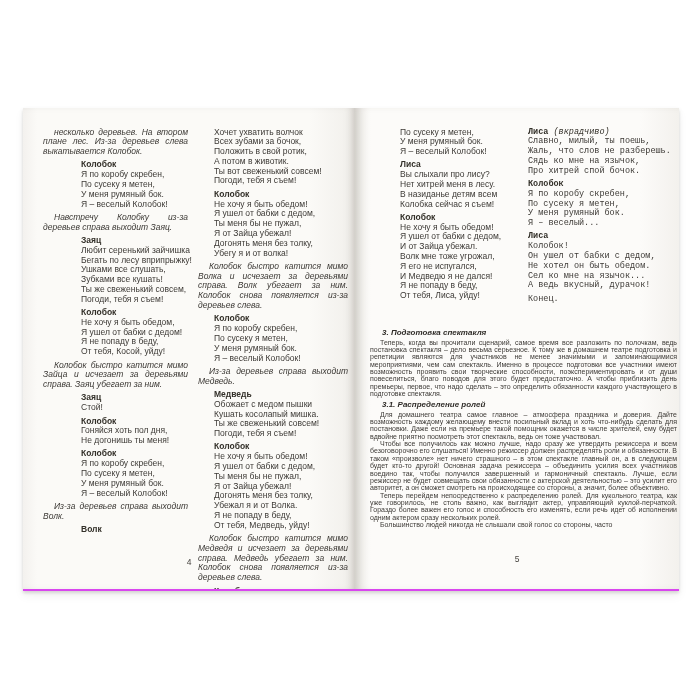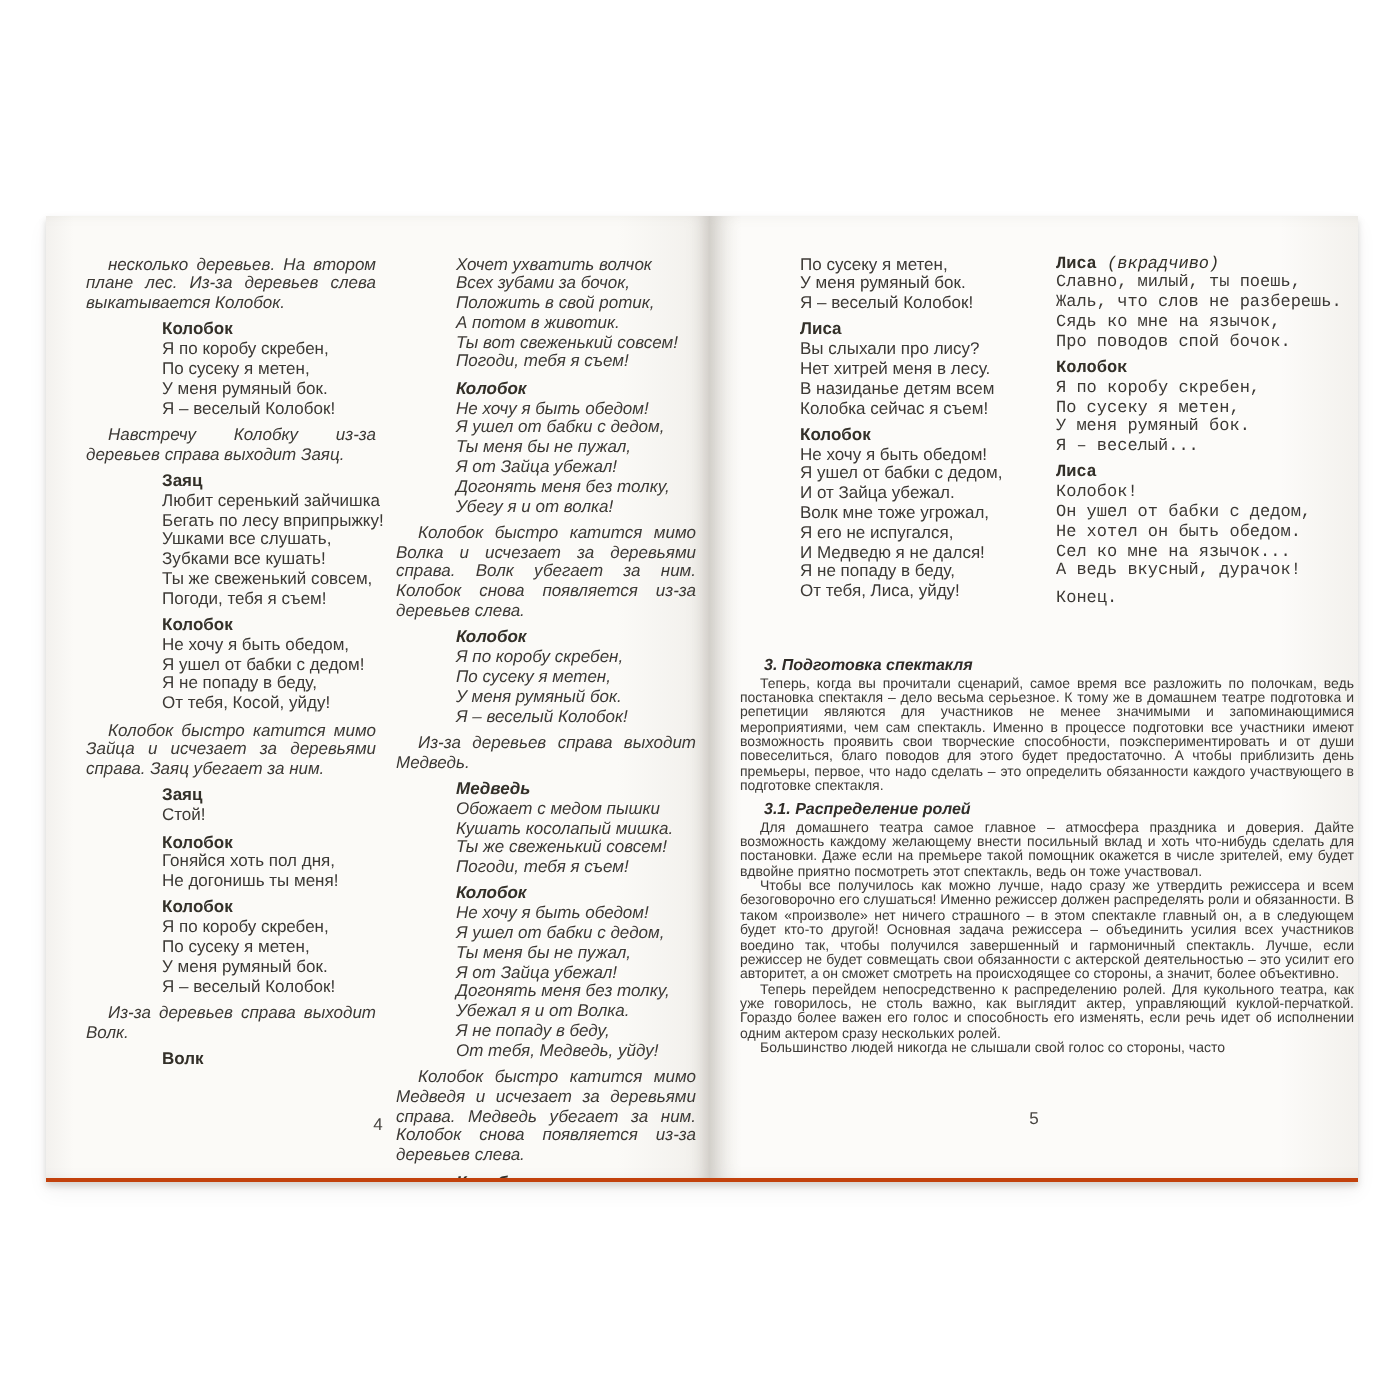--- a/index.html
+++ b/index.html
@@ -1,40 +1,40 @@
 <!DOCTYPE html>
 <html><head>
 <meta charset="utf-8">
 <style>
   html,body{margin:0;padding:0;background:#ffffff;}
   .canvas{position:relative;width:700px;height:700px;background:#ffffff;overflow:hidden;
           font-family:"Liberation Sans",sans-serif;}
   .book{position:absolute;left:23px;top:108px;width:656px;height:481px;display:flex;
-        background:#fbfaf7;border-bottom:2px solid #c2410c;
+        background:#fbfaf7;border-bottom:2px solid #d946ef;
         box-shadow:0 2px 3px rgba(150,145,138,0.35),0 5px 10px rgba(0,0,0,0.05);}
   .page{position:relative;overflow:hidden;color:#3c3935;}
   .page-left{width:332px;
         background:linear-gradient(to right,#f3f1ee 0,#fbfaf7 14px,#fbfaf7 86%,#f1efeb 100%);
         box-shadow:inset -7px 0 9px -5px rgba(120,114,106,0.38);}
   .page-right{width:324px;
         background:linear-gradient(to right,#f0eeea 0,#fcfbf9 16px,#fcfbf9 88%,#f3f1ed 100%);
         box-shadow:inset 8px 0 10px -5px rgba(120,114,106,0.32);}
   
   .page-body{display:flex;}
   .page-left .page-body{padding:16px 7px 0 20px;gap:10px;}
   .page-right .page-body{padding:16px 2px 0 15px;gap:8px;height:196px;}
   .col{font-size:8.5px;line-height:9.8px;}
   .page-left .col:nth-child(1){width:145px;}
   .page-left .col:nth-child(2){width:154px;}
   .page-right .col:nth-child(1){width:150px;}
   .page-right .col:nth-child(2){width:149px;}
   .direction{font-style:italic;text-align:justify;text-indent:11px;margin:3.5px 0;}
   .speech{margin:3.5px 0;}
   .page-left  .col:nth-child(1) .speech{margin-left:38px;}
-  .page-left  .col:nth-child(2) .speech{margin-left:30px;font-style:italic;}
+  .page-left  .col:nth-child(2) .speech{margin-left:16px;}
   .page-right .col:nth-child(1) .speech{margin-left:30px;}
   .page-right .col:nth-child(2) .speech{font-family:Liberation Mono, monospace;}
   .speech p{margin:0;white-space:nowrap;}
   .speaker{font-weight:bold;color:#333029;}
   .speaker .suffix{font-weight:normal;font-style:italic;}
   
   .section{margin:8px 2px 0 15px;width:307px;font-size:7px;line-height:7.35px;color:#3d3a36;}
   .section .heading{font-weight:bold;font-style:italic;font-size:8px;line-height:9.5px;
                     margin:3px 0 1px 12px;color:#2f2c28;}
   .section .para{margin:0;text-align:justify;text-indent:10px;}
@@ -178,21 +178,21 @@
               <p>Я не попаду в беду,</p>
               <p>От тебя, Лиса, уйду!</p>
             </div>
           </div>
         <div class="col">
             <div class="speech">
               <p class="speaker"><span>Лиса</span> <span class="suffix">(вкрадчиво)</span></p>
               <p>Славно, милый, ты поешь,</p>
               <p>Жаль, что слов не разберешь.</p>
               <p>Сядь ко мне на язычок,</p>
-              <p>Про поводов спой бочок.</p>
+              <p>Про хитрей спой бочок.</p>
             </div>
             <div class="speech">
               <p class="speaker"><span>Колобок</span></p>
               <p>Я по коробу скребен,</p>
               <p>По сусеку я метен,</p>
               <p>У меня румяный бок.</p>
               <p>Я – веселый...</p>
             </div>
             <div class="speech">
               <p class="speaker"><span>Лиса</span></p>

